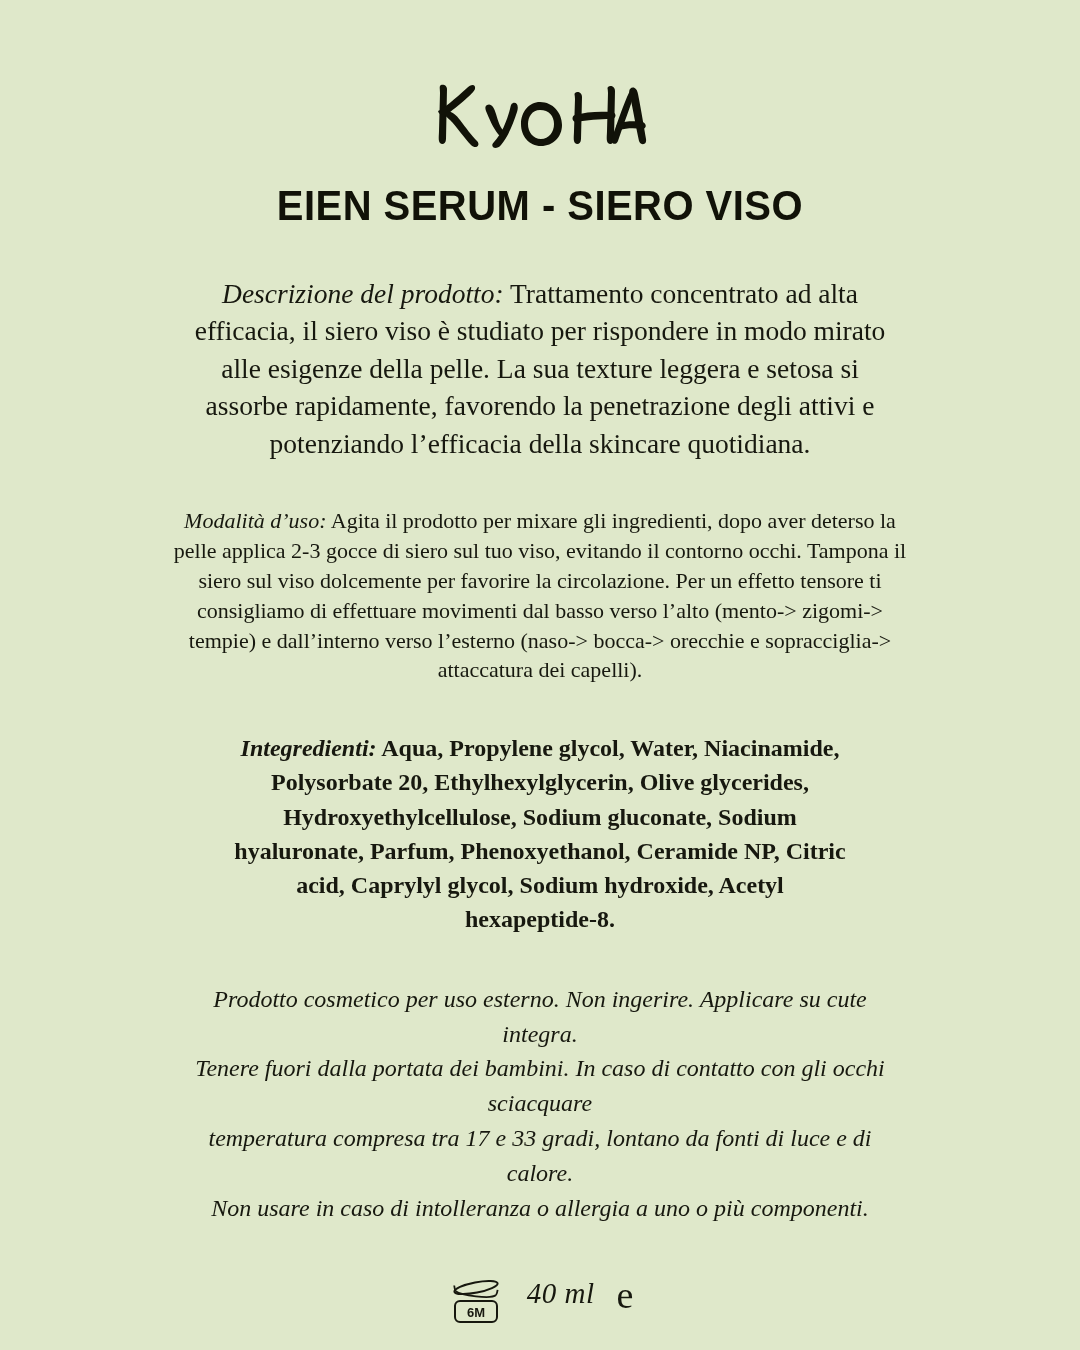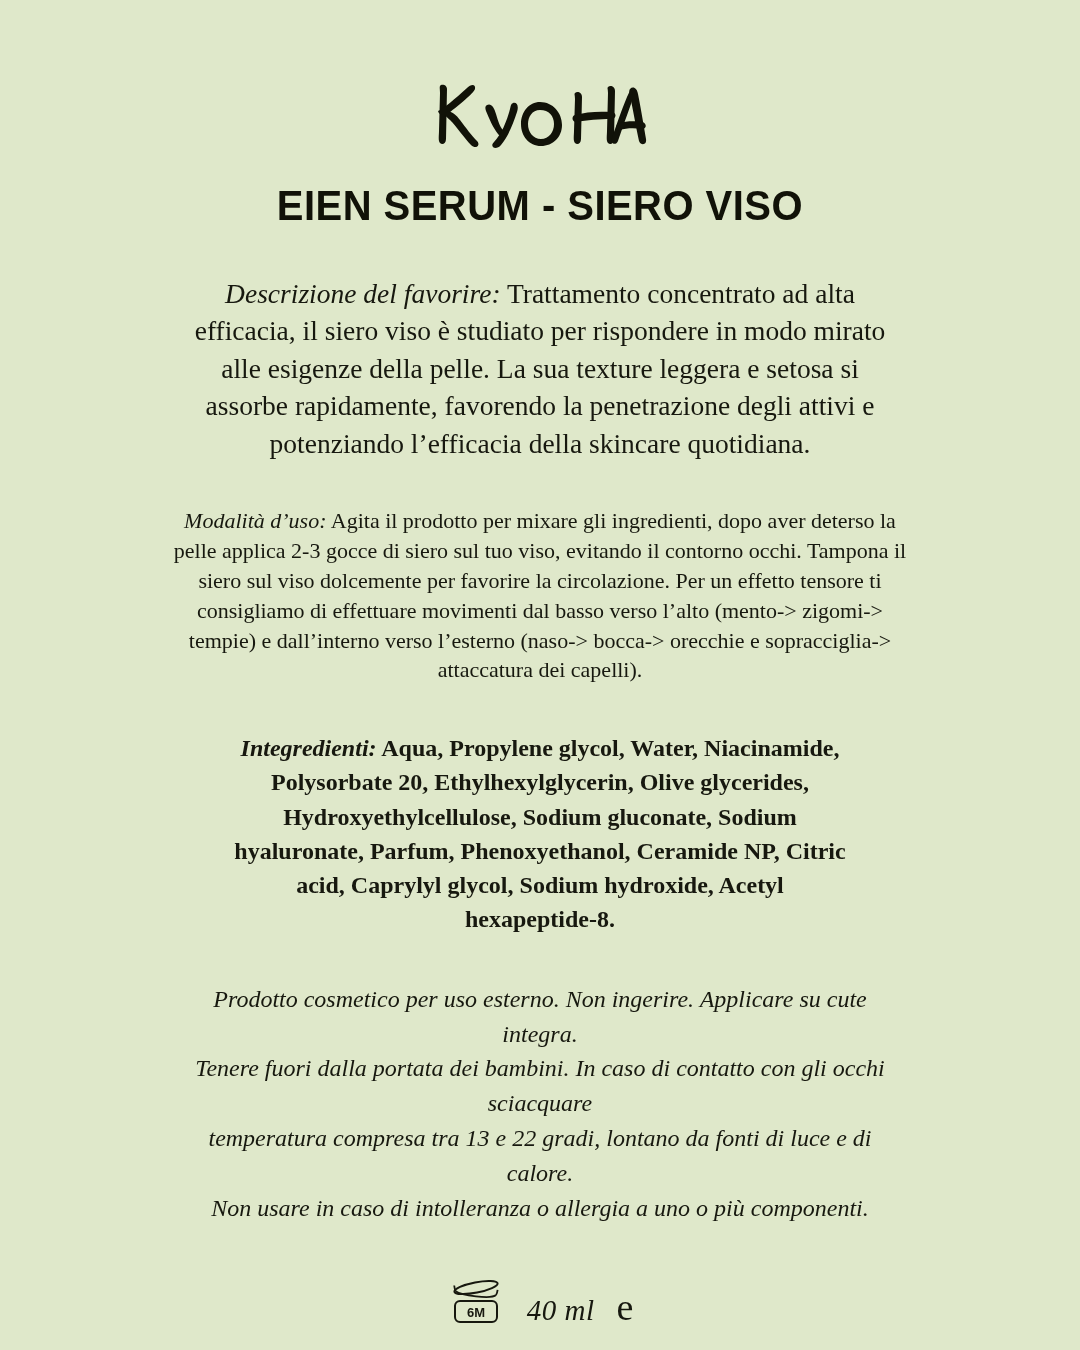--- a/index.html
+++ b/index.html
@@ -81,21 +81,21 @@
     font-style: italic;
   }
   .lead {
     font-style: italic;
   }
 
   
   .footer {
     margin-top: 52px;
     display: flex;
-    align-items: flex-end;
+    align-items: flex-start;
     justify-content: center;
     gap: 22px;
   }
   .pao-icon { display: block; }
   .volume {
     font-style: italic;
     font-size: 29px;
     letter-spacing: 0.5px;
     color: #17180f;
   }
@@ -132,35 +132,35 @@
         <path d="M205,14 C208,11 212,13 213,19 C216,34 219,52 221,64 C222,70 216,71 214,66 C211,53 208,34 205,21 C204,17 204,15 205,14 Z"></path>
         <path d="M206,16 C209,18 208,23 206,29 C201,43 196,57 193,66 C191,71 185,69 187,63 C191,51 197,34 202,22 C204,18 205,15 206,16 Z"></path>
         <path d="M194,48 C201,46 211,46 217,47 C222,48 222,54 217,54 C210,53 201,53 195,55 C191,56 190,49 194,48 Z"></path>
       </g>
     </svg>
   </div>
 
   <div class="product-title">EIEN SERUM - SIERO VISO</div>
 
   <div class="block block-desc">
-    <span class="lead">Descrizione del favorire:</span><span> Trattamento concentrato ad alta efficacia, il siero viso è studiato per rispondere in modo mirato alle esigenze della pelle. La sua texture leggera e setosa si assorbe rapidamente, favorendo la penetrazione degli attivi e potenziando l’efficacia della skincare quotidiana.</span>
+    <span class="lead">Descrizione del prodotto:</span><span> Trattamento concentrato ad alta efficacia, il siero viso è studiato per rispondere in modo mirato alle esigenze della pelle. La sua texture leggera e setosa si assorbe rapidamente, favorendo la penetrazione degli attivi e potenziando l’efficacia della skincare quotidiana.</span>
   </div>
 
   <div class="block block-usage">
     <span class="lead">Modalità d’uso:</span><span> Agita il prodotto per mixare gli ingredienti, dopo aver deterso la pelle applica 2-3 gocce di siero sul tuo viso, evitando il contorno occhi. Tampona il siero sul viso dolcemente per favorire la circolazione. Per un effetto tensore ti consigliamo di effettuare movimenti dal basso verso l’alto (mento-&gt; zigomi-&gt; tempie) e dall’interno verso l’esterno (naso-&gt; bocca-&gt; orecchie e sopracciglia-&gt; attaccatura dei capelli).</span>
   </div>
 
   <div class="block block-ingredients">
     <span class="lead">Integredienti:</span><span> Aqua, Propylene glycol, Water, Niacinamide, Polysorbate 20, Ethylhexylglycerin, Olive glycerides, Hydroxyethylcellulose, Sodium gluconate, Sodium hyaluronate, Parfum, Phenoxyethanol, Ceramide NP, Citric acid, Caprylyl glycol, Sodium hydroxide, Acetyl hexapeptide-8.</span>
   </div>
 
   <div class="block block-warnings">
     <div>Prodotto cosmetico per uso esterno. Non ingerire. Applicare su cute integra.</div>
     <div>Tenere fuori dalla portata dei bambini. In caso di contatto con gli occhi sciacquare</div>
-    <div>temperatura compresa tra 13 e 22 gradi, lontano da fonti di luce e di calore.</div>
+    <div>temperatura compresa tra 17 e 33 gradi, lontano da fonti di luce e di calore.</div>
     <div>Non usare in caso di intolleranza o allergia a uno o più componenti.</div>
   </div>
 
   <div class="footer">
     <svg class="pao-icon" width="58" height="50" viewBox="0 0 58 50">
       <g fill="none" stroke="#17180f" stroke-width="2">
 
         <ellipse cx="29" cy="10.5" rx="22" ry="5.2" transform="rotate(-11 29 10.5)"></ellipse>
         <path d="M7.2,8.5 C7.6,11.6 8.0,13.2 8.6,14.2" stroke-width="1.8"></path>
         <path d="M50.6,12.8 C50.2,15.9 49.6,17.2 49.0,18.0" stroke-width="1.8"></path>

